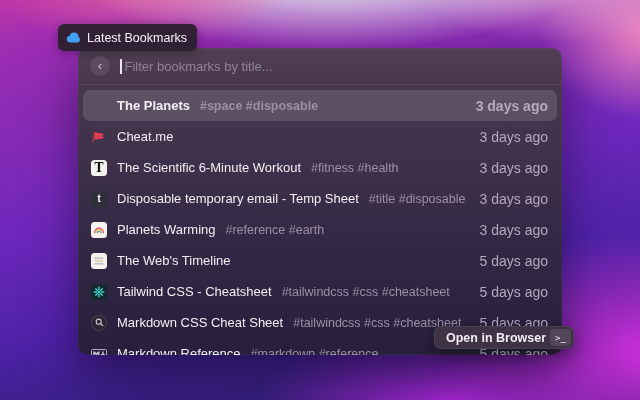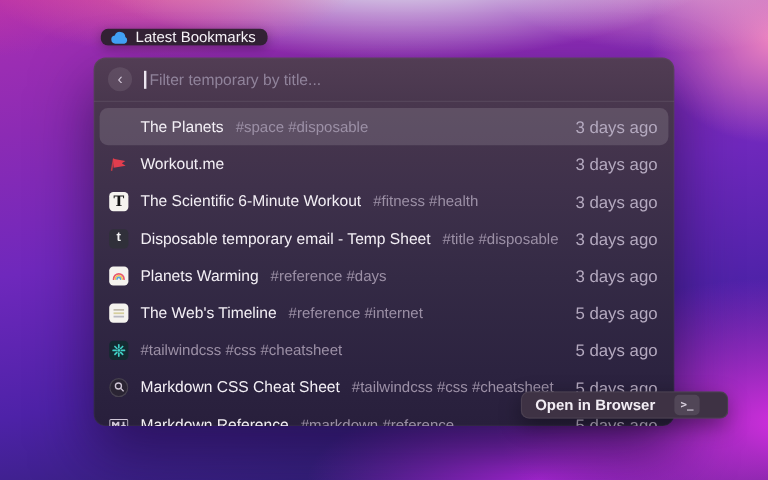--- a/index.html
+++ b/index.html
@@ -15,21 +15,21 @@
       radial-gradient(55% 45% at -5% -15%, #d23a9b 0%, rgba(210,58,155,0) 60%),
       radial-gradient(40% 30% at 22% -8%, #ee6f9c 0%, rgba(238,111,156,0) 65%),
       radial-gradient(70% 45% at 52% -18%, #d6cde6 0%, rgba(214,205,230,.85) 40%, rgba(214,205,230,0) 68%),
       radial-gradient(45% 35% at 88% -10%, #edb9d6 0%, rgba(237,185,214,0) 60%),
       radial-gradient(30% 40% at 101% 8%, #ee85c0 0%, rgba(238,133,192,0) 55%),
       radial-gradient(70% 55% at 103% 88%, #d42fe0 0%, rgba(212,47,224,0) 55%),
       radial-gradient(50% 30% at 70% 100%, #a827d8 0%, rgba(168,39,216,0) 60%),
       linear-gradient(170deg, #a92fb2 0%, #8c2bb4 22%, #6f28bc 45%, #4e22a8 68%, #33207a 88%, #2d1e6a 100%);
   }
   .badge {
-    position:absolute; left:84px; top:24px; height:14px;
+    position:absolute; left:58px; top:24px; height:27px;
     display:flex; align-items:center; gap:6px;
     padding:0 10px 0 8px;
     background:rgba(42,32,45,.94); border-radius:6px;
     color:#f5f2f6; font-size:12.5px; font-weight:500;
     box-shadow:0 2px 10px rgba(0,0,0,.3);
     z-index:3; white-space:nowrap;
   }
   .panel {
     position:absolute; left:78px; top:48px; width:484px; height:307px;
     border-radius:10px; overflow:hidden;
@@ -49,36 +49,36 @@
     cursor:default; flex:none;
   }
   .searchfield { display:flex; align-items:center; flex:1; gap:1px; }
   .caret { width:1.5px; height:15px; background:#ece6f0; flex:none; }
   .placeholder { color:#90839b; font-size:13px; padding-left:2px; }
   .list { padding:5px 5px 0; }
   .row {
     height:31px; display:flex; align-items:center; gap:10px;
     padding:0 9px 0 8px; border-radius:7px; white-space:nowrap;
   }
-  .row.selected { background:rgba(255,255,255,.13); }
+  .row.selected { background:rgba(255,255,255,.13);font-weight:bold; }
   .fav-slot { width:16px; height:16px; flex:none; display:flex; align-items:center; justify-content:center; }
   .fav { width:16px; height:16px; border-radius:3.5px; display:flex; align-items:center; justify-content:center; flex:none; }
   .fav-white { background:#f5f3ef; }
   .fav-darksq { background:#30303a; }
   .fav-tw { background:#142930; }
   .fav-circle { background:#2a2433; border-radius:50%; box-shadow:0 0 0 1px rgba(255,255,255,.14) inset; }
   .nyt-t { font-family:"DejaVu Serif","Liberation Serif",serif; font-weight:700; font-size:12px; color:#141414; line-height:1; }
   .tm-t { font-size:11px; font-weight:700; color:#f2f2f2; line-height:1; }
   .title { color:#f3eff5; font-size:13px; }
   .tags { color:#9c90a6; font-size:12.5px; }
   .time { margin-left:auto; color:#b4a9bf; font-size:14px; }
   .action-btn {
     position:absolute; left:434px; top:326px; height:23px;
-    display:flex; align-items:center; gap:16px;
-    padding:0 23px 0 11px;
+    display:flex; align-items:center; gap:4px;
+    padding:0 2px 0 11px;
     background:#3e3244; border:1px solid rgba(255,255,255,.07);
     border-radius:7px; color:#f2edf4; font-size:12.5px; font-weight:600;
     box-shadow:0 6px 18px rgba(0,0,0,.38);
     z-index:4; white-space:nowrap;
   }
   .keyhint {
     height:17px; min-width:21px; padding:0 4px;
     background:rgba(255,255,255,.10); border-radius:4px;
     display:flex; align-items:center; justify-content:center;
     color:#d9d0de; font-size:9px; font-weight:700;
@@ -99,38 +99,38 @@
   <span>Latest Bookmarks</span>
 </div>
 
 <div class="panel">
   <div class="searchbar">
     <div class="backbtn">
       <span>‹</span>
     </div>
     <div class="searchfield">
       <span class="caret"></span>
-      <span class="placeholder">Filter temporary by title...</span>
+      <span class="placeholder">Filter bookmarks by title...</span>
     </div>
   </div>
   <div class="list">
       <div class="row selected">
     <span class="fav-slot"></span>
     <span class="title">The Planets</span>
     <span class="tags">#space #disposable</span>
     <span class="time">3 days ago</span>
   </div>
       <div class="row">
     <span class="fav-slot">
           <svg width="16" height="16" viewBox="0 0 16 16">
             <rect x="2.2" y="2.8" width="1.3" height="10.8" rx=".65" fill="#b93a46" transform="rotate(10 2.8 8)"></rect>
             <path d="M3.2 3.2l10.3 1.9-3 2 3.2 2-10 1.6z" fill="#e23d4e"></path>
           </svg>
         </span>
-    <span class="title">Workout.me</span>
+    <span class="title">Cheat.me</span>
     <span class="tags"></span>
     <span class="time">3 days ago</span>
   </div>
       <div class="row">
     <span class="fav-slot">
           <span class="fav fav-white">
             <span class="nyt-t">T</span>
           </span>
         </span>
     <span class="title">The Scientific 6-Minute Workout</span>
@@ -151,55 +151,55 @@
     <span class="fav-slot">
           <span class="fav fav-white">
             <svg width="14" height="14" viewBox="0 0 16 16" fill="none" stroke-linecap="round">
               <path d="M3 11a5 5 0 0 1 10 0" stroke="#e85a6e" stroke-width="1.6"></path>
               <path d="M4.7 11a3.3 3.3 0 0 1 6.6 0" stroke="#f2c14e" stroke-width="1.5"></path>
               <path d="M6.3 11a1.7 1.7 0 0 1 3.4 0" stroke="#58a7e0" stroke-width="1.5"></path>
             </svg>
           </span>
         </span>
     <span class="title">Planets Warming</span>
-    <span class="tags">#reference #days</span>
+    <span class="tags">#reference #earth</span>
     <span class="time">3 days ago</span>
   </div>
       <div class="row">
     <span class="fav-slot">
           <span class="fav fav-white">
             <svg width="14" height="14" viewBox="0 0 16 16">
               <rect x="3" y="4" width="10" height="1.7" fill="#c2bcae"></rect>
               <rect x="3" y="7.2" width="10" height="1.7" fill="#d6cf9e"></rect>
               <rect x="3" y="10.4" width="10" height="1.7" fill="#b9b9c2"></rect>
             </svg>
           </span>
         </span>
     <span class="title">The Web's Timeline</span>
-    <span class="tags">#reference #internet</span>
     <span class="time">5 days ago</span>
   </div>
       <div class="row">
     <span class="fav-slot">
           <span class="fav fav-tw">
             <svg width="14" height="14" viewBox="0 0 16 16">
               <g stroke="#41d0c6" stroke-width="1.6" stroke-linecap="round">
                 <line x1="8" y1="2.6" x2="8" y2="5.4"></line>
                 <line x1="8" y1="10.6" x2="8" y2="13.4"></line>
                 <line x1="2.6" y1="8" x2="5.4" y2="8"></line>
                 <line x1="10.6" y1="8" x2="13.4" y2="8"></line>
                 <line x1="4.3" y1="4.3" x2="6.2" y2="6.2"></line>
                 <line x1="9.8" y1="9.8" x2="11.7" y2="11.7"></line>
                 <line x1="11.7" y1="4.3" x2="9.8" y2="6.2"></line>
                 <line x1="4.3" y1="11.7" x2="6.2" y2="9.8"></line>
               </g>
               <circle cx="8" cy="8" r="1.4" fill="#41d0c6"></circle>
             </svg>
           </span>
         </span>
+    <span class="title">Tailwind CSS - Cheatsheet</span>
     <span class="tags">#tailwindcss #css #cheatsheet</span>
     <span class="time">5 days ago</span>
   </div>
       <div class="row">
     <span class="fav-slot">
           <span class="fav fav-circle">
             <svg width="13" height="13" viewBox="0 0 16 16">
               <circle cx="7" cy="7" r="3.1" fill="none" stroke="#cfc5d6" stroke-width="1.4"></circle>
               <line x1="9.4" y1="9.4" x2="12" y2="12" stroke="#cfc5d6" stroke-width="1.4" stroke-linecap="round"></line>
             </svg>

